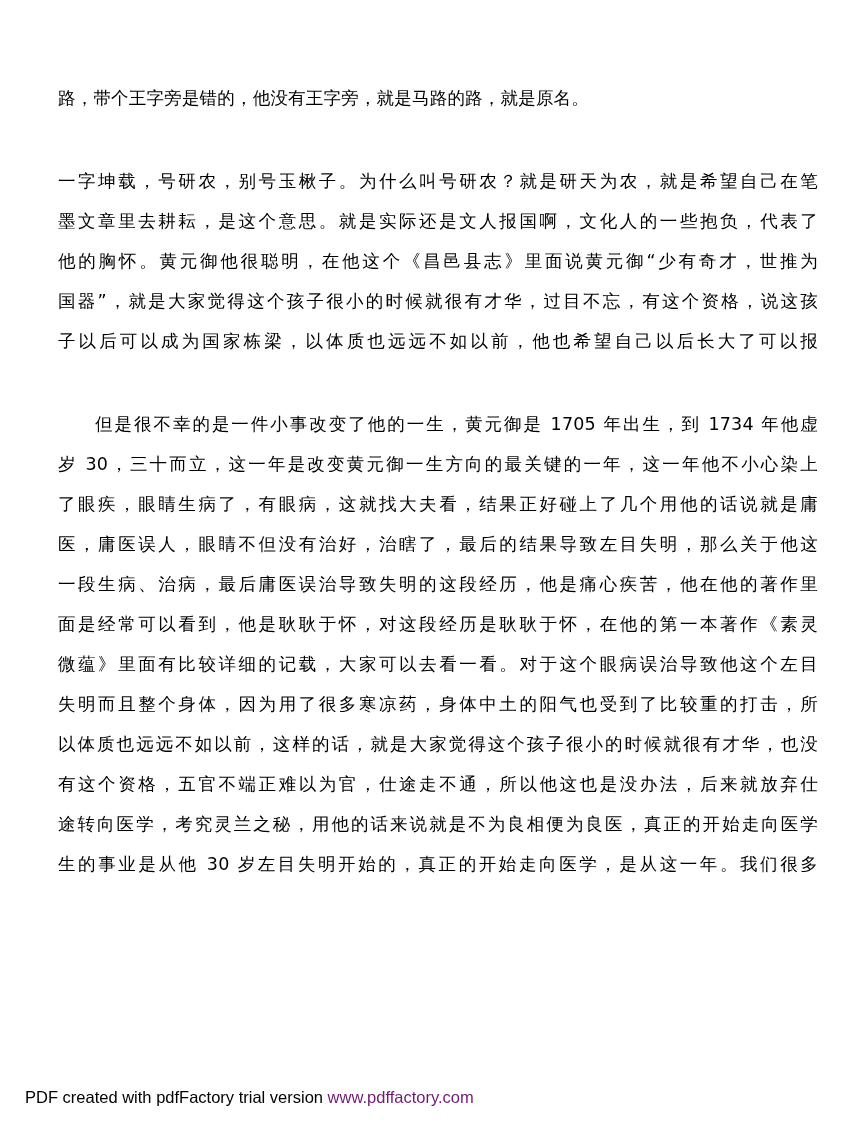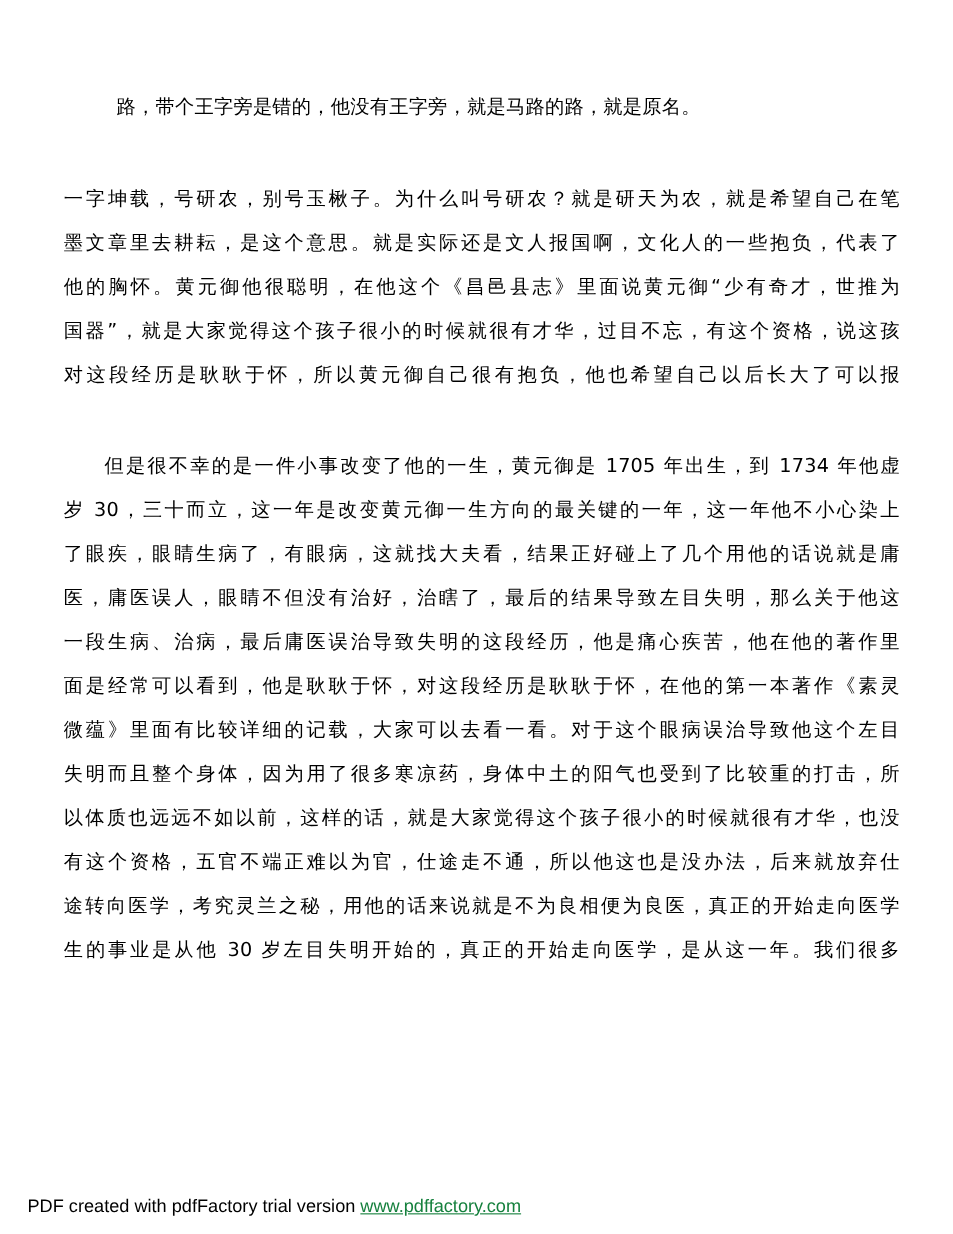--- a/index.html
+++ b/index.html
@@ -36,61 +36,59 @@
       line-height: 40px;
       font-size: 17.5px;
       white-space: nowrap;
       letter-spacing: 0.2px;
       text-align: justify;
       text-align-last: justify;
       overflow: hidden;
     }
     .line.last {
       text-align-last: left;
-      margin-left: 48px;
     }
     .line.indent {
       padding-left: 37px;
     }
     .gap {
       display: block;
       height: 43px;
     }
     .footer {
       position: absolute;
       left: 25px;
       top: 1088px;
       font-family: "Liberation Sans", "DejaVu Sans", sans-serif;
       font-size: 16.5px;
       color: #000000;
       white-space: nowrap;
     }
     .footer a {
-      color: #15803d;
-      text-decoration: underline;
+      color: #701a75;
     }
   </style>
 </head>
 <body>
 
 <div class="page">
   <div class="text-area">
 
     <div>
       <span class="line last">路，带个王字旁是错的，他没有王字旁，就是马路的路，就是原名。</span>
     </div>
 
     <span class="gap"></span>
 
     <div>
       <span class="line">一字坤载，号研农，别号玉楸子。为什么叫号研农？就是研天为农，就是希望自己在笔</span>
       <span class="line">墨文章里去耕耘，是这个意思。就是实际还是文人报国啊，文化人的一些抱负，代表了</span>
       <span class="line">他的胸怀。黄元御他很聪明，在他这个《昌邑县志》里面说黄元御“少有奇才，世推为</span>
       <span class="line">国器”，就是大家觉得这个孩子很小的时候就很有才华，过目不忘，有这个资格，说这孩</span>
-      <span class="line">对这段经历是耿耿于怀，所以黄元御自己很有抱负，他也希望自己以后长大了可以报</span>
+      <span class="line">子以后可以成为国家栋梁，以体质也远远不如以前，他也希望自己以后长大了可以报</span>
     </div>
 
     <span class="gap"></span>
 
     <div>
       <span class="line indent">但是很不幸的是一件小事改变了他的一生，黄元御是 1705 年出生，到 1734 年他虚</span>
       <span class="line">岁 30，三十而立，这一年是改变黄元御一生方向的最关键的一年，这一年他不小心染上</span>
       <span class="line">了眼疾，眼睛生病了，有眼病，这就找大夫看，结果正好碰上了几个用他的话说就是庸</span>
       <span class="line">医，庸医误人，眼睛不但没有治好，治瞎了，最后的结果导致左目失明，那么关于他这</span>
       <span class="line">一段生病、治病，最后庸医误治导致失明的这段经历，他是痛心疾苦，他在他的著作里</span>

